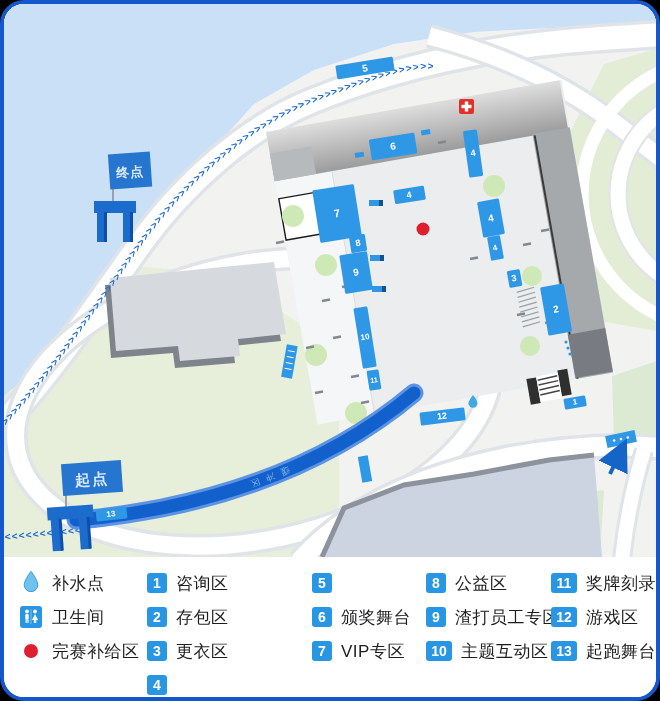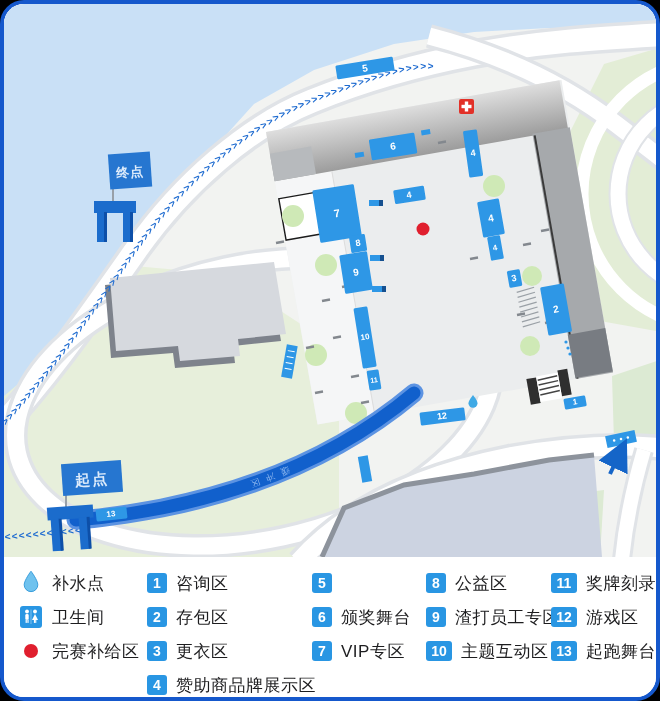--- a/index.html
+++ b/index.html
@@ -336,21 +336,20 @@
       <div class="lrow">
           <span class="badge">2</span>
           <span class="llabel">存包区</span>
         </div>
       <div class="lrow">
           <span class="badge">3</span>
           <span class="llabel">更衣区</span>
         </div>
       <div class="lrow">
           <span class="badge">4</span>
-          <span class="llabel">赞助商品牌展示区</span>
         </div>
     </div>
 
     <div class="lcol" style="left:308px">
       <div class="lrow">
           <span class="badge">5</span>
         </div>
       <div class="lrow">
           <span class="badge">6</span>
           <span class="llabel">颁奖舞台</span>

